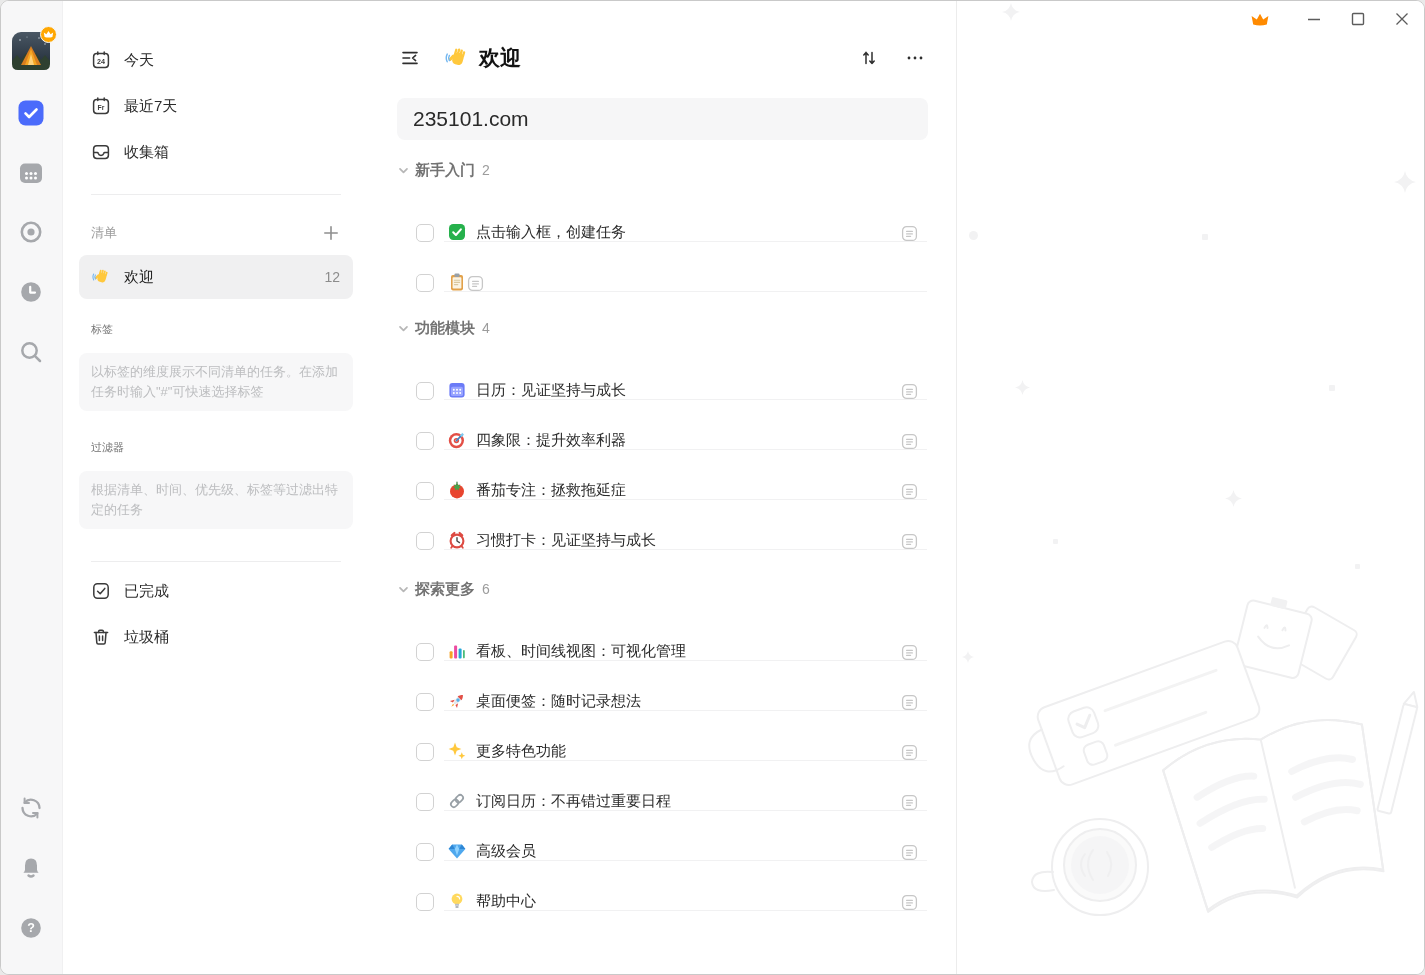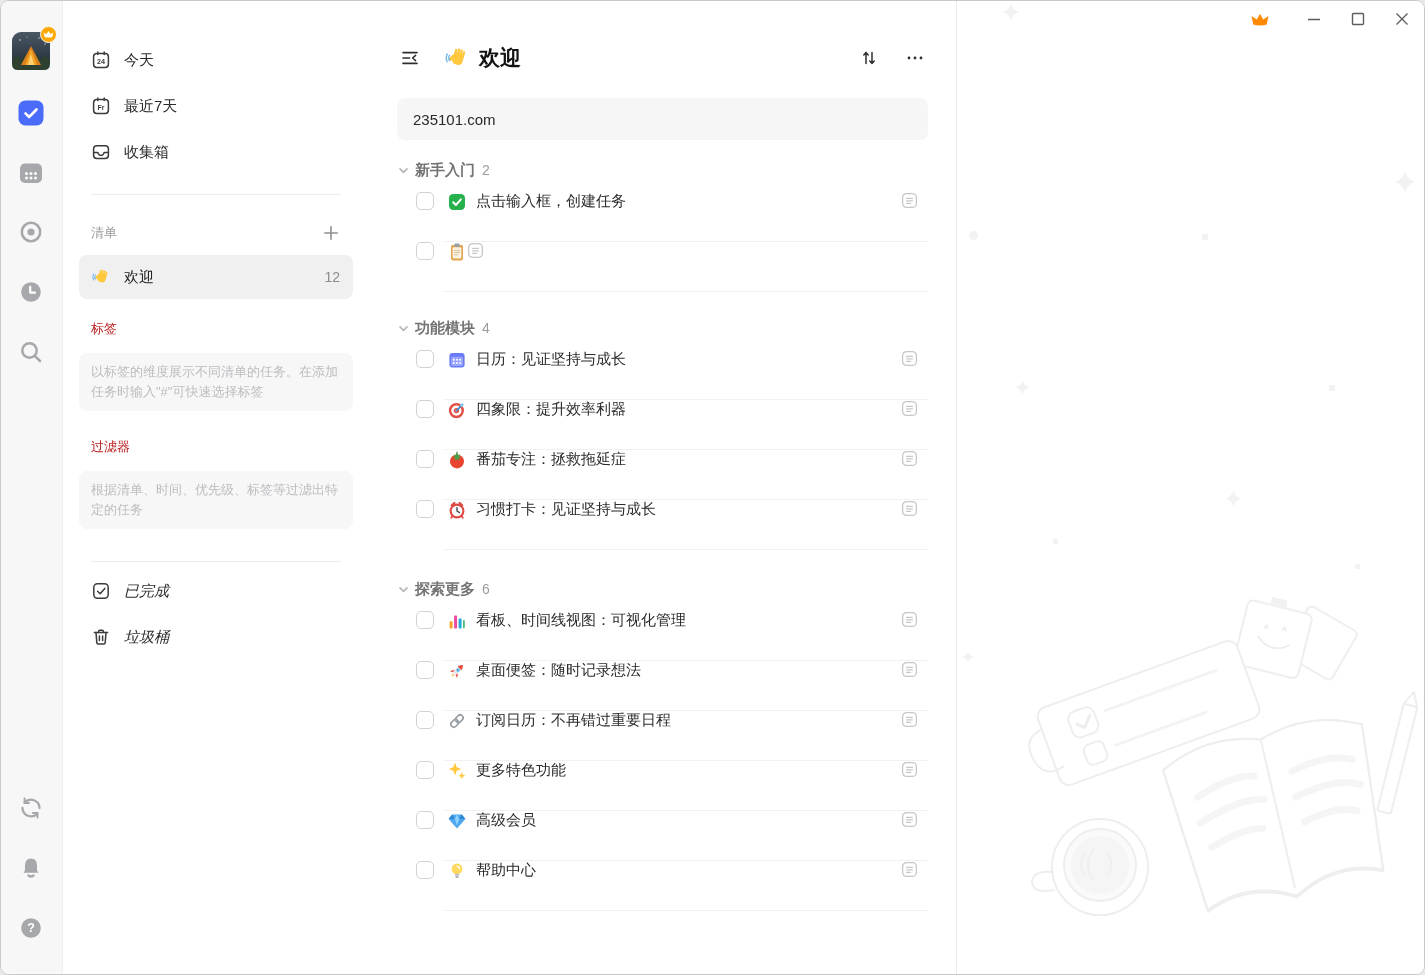--- a/index.html
+++ b/index.html
@@ -21,50 +21,50 @@
   .sidebar { flex:none; width:306px; background:#fff; padding:36px 16px 0; }
   .nav-item, .footer-item { height:46px; display:flex; align-items:center; gap:13px; padding:0 12px;
     border-radius:8px; font-size:15px; color:#2b2b2b; cursor:pointer; }
   .nav-item .nicon, .footer-item .nicon { width:20px; height:20px; flex:none; }
   .nicon svg { width:20px; height:20px; display:block; }
   .sb-divider { height:1px; background:#ededee; margin:19px 12px 0; }
   .sec-row { height:40px; margin-top:18px; display:flex; align-items:center; justify-content:space-between;
     padding:0 12px; color:#9c9c9c; font-size:13px; }
   .sec-row .plus { width:20px; height:20px; cursor:pointer; }
   .sec-label-only { height:40px; margin-top:10px; display:flex; align-items:center; padding:0 12px;
-    color:#b91c1c; font-size:13px; }
+    color:#737373; font-size:11px; }
   .list-item { height:44px; margin-top:2px; display:flex; align-items:center; gap:12px; padding:0 13px;
     border-radius:8px; font-size:15px; color:#222; cursor:pointer; }
   .list-item.selected { background:#f0f0f1; }
   .list-item .cnt { margin-left:auto; color:#8c8c8c; font-size:14px; }
   .emoji-20 { width:20px; height:20px; flex:none; }
   .emoji-20 svg { width:20px; height:20px; display:block; }
   .ph-box { margin-top:4px; background:#f7f7f8; border-radius:8px; padding:9px 12px;
     font-size:13px; line-height:20px; color:#bcbdbf; }
 
   
   .main { flex:1; min-width:0; border-right:1px solid #ececec; display:flex; flex-direction:column; }
   .main-header { margin-top:24px; height:66px; flex:none; display:flex; align-items:center; padding:0 28px; }
   .icon-btn { width:26px; height:26px; display:flex; align-items:center; justify-content:center; cursor:pointer; }
   .icon-btn svg { width:20px; height:20px; display:block; }
   .main-title { display:flex; align-items:center; gap:8px; margin-left:22px; }
   .main-title .t-emoji { width:26px; height:26px; }
   .main-title .t-emoji svg { width:26px; height:26px; display:block; }
   .main-title .t-text { font-size:21px; font-weight:700; color:#121212; }
   .header-right { margin-left:auto; display:flex; align-items:center; gap:20px; }
   .task-input { margin:7px 28px 0; height:42px; flex:none; background:#f6f6f7; border-radius:8px;
-    display:flex; align-items:center; padding:0 16px; font-size:15px; color:#2a2a2a; cursor:text; }
+    display:flex; align-items:center; padding:0 16px; font-size:21px; color:#2a2a2a; cursor:text; }
   .tasklist { overflow:hidden; }
   .section-header { height:44px; display:flex; align-items:center; padding:0 28px; cursor:pointer; }
   .section-header .chev { width:13px; height:13px; margin-right:5px; }
   .section-header .chev svg { width:13px; height:13px; display:block; }
   .section-header .s-title { font-weight:700; font-size:15px; color:#737373; }
   .section-header .s-cnt { color:#9c9c9c; font-size:14px; margin-left:7px; }
   .sh-2 { margin-top:14px; } .sh-3 { margin-top:17px; }
-  .task-row { height:50px; display:flex; align-items:flex-start; padding:0 38px 0 47px; position:relative; cursor:pointer; }
+  .task-row { height:50px; display:flex; align-items:flex-end; padding:0 38px 0 47px; position:relative; cursor:pointer; }
   .task-row::after { content:""; position:absolute; left:75px; right:29px; bottom:0; height:1px; background:#f1f1f2; }
   .task-row .cb { width:18px; height:18px; border:1.6px solid #d2d2d2; border-radius:5px; flex:none; cursor:pointer; }
   .task-row .t-icon { margin-left:13px; }
   .task-row .t-title { margin-left:9px; font-size:15px; color:#2b2b2b; flex:1 1 auto; white-space:nowrap; overflow:hidden; }
   .task-row .note { width:17px; height:17px; flex:none; cursor:pointer; }
   .task-row .note svg { width:17px; height:17px; display:block; }
 
   
   .detail { flex:none; width:467px; position:relative; background:#fff; overflow:hidden; }
   .win-controls { position:absolute; top:5px; right:8px; display:flex; align-items:center; gap:15px; z-index:3; }
@@ -237,21 +237,21 @@
           </span>
                <span>欢迎</span>
                <span class="cnt">12</span>
         </div>
       </div>
     <div class="sec-label-only">标签</div>
     <div class="ph-box">以标签的维度展示不同清单的任务。在添加任务时输入"#"可快速选择标签</div>
     <div class="sec-label-only" style="margin-top:16px;">过滤器</div>
     <div class="ph-box">根据清单、时间、优先级、标签等过滤出特定的任务</div>
     <div class="sb-divider" style="margin-top:32px;"></div>
-    <div id="footerItems" style="margin-top:6px;font-style:italic;">
+    <div id="footerItems" style="margin-top:6px;">
         <div class="footer-item">
           <span class="nicon">
             <svg viewBox="0 0 20 20" fill="none" stroke="#3b3b3b" stroke-width="1.5">
               <rect x="2.8" y="2.8" width="14.4" height="14.4" rx="3.6"></rect>
               <path d="M6.6 10.2 l2.6 2.6 L13.8 7.4" stroke-linecap="round" stroke-linejoin="round"></path>
             </svg>
           </span>
                <span>已完成</span>
         </div>
         <div class="footer-item">
@@ -487,44 +487,44 @@
                  <span class="note">
             <svg viewBox="0 0 17 17" fill="none" stroke="#c7c7c7">
               <rect x="1.6" y="1.6" width="13.8" height="13.8" rx="4" stroke-width="1.3"></rect>
               <path d="M5.6 6.4 h5.8 M5.6 8.9 h5.8 M5.6 11.4 h4" stroke-width="1.2" stroke-linecap="round"></path>
             </svg>
           </span>
         </div>
         <div class="task-row">
           <span class="cb"></span>
                  <span class="t-icon emoji-20">
+            <svg viewBox="0 0 20 20" fill="#FFC83D">
+              <path d="M8 1.6 L9.7 6.3 L14.4 8 L9.7 9.7 L8 14.4 L6.3 9.7 L1.6 8 L6.3 6.3 Z"></path>
+              <path d="M14.8 11.2 l1 2.5 2.5 1 -2.5 1 -1 2.5 -1-2.5 -2.5-1 2.5-1 Z"></path>
+            </svg>
+          </span>
+                 <span class="t-title">更多特色功能</span>
+                 <span class="note">
+            <svg viewBox="0 0 17 17" fill="none" stroke="#c7c7c7">
+              <rect x="1.6" y="1.6" width="13.8" height="13.8" rx="4" stroke-width="1.3"></rect>
+              <path d="M5.6 6.4 h5.8 M5.6 8.9 h5.8 M5.6 11.4 h4" stroke-width="1.2" stroke-linecap="round"></path>
+            </svg>
+          </span>
+        </div>
+        <div class="task-row">
+          <span class="cb"></span>
+                 <span class="t-icon emoji-20">
             <svg viewBox="0 0 20 20">
               <g transform="rotate(-45 10 10)" fill="none" stroke="#98A0A6" stroke-width="1.7">
                 <rect x="2.6" y="7.1" width="8.2" height="5.8" rx="2.9"></rect>
                 <rect x="9.2" y="7.1" width="8.2" height="5.8" rx="2.9"></rect>
               </g>
             </svg>
           </span>
                  <span class="t-title">订阅日历：不再错过重要日程</span>
-                 <span class="note">
-            <svg viewBox="0 0 17 17" fill="none" stroke="#c7c7c7">
-              <rect x="1.6" y="1.6" width="13.8" height="13.8" rx="4" stroke-width="1.3"></rect>
-              <path d="M5.6 6.4 h5.8 M5.6 8.9 h5.8 M5.6 11.4 h4" stroke-width="1.2" stroke-linecap="round"></path>
-            </svg>
-          </span>
-        </div>
-        <div class="task-row">
-          <span class="cb"></span>
-                 <span class="t-icon emoji-20">
-            <svg viewBox="0 0 20 20" fill="#FFC83D">
-              <path d="M8 1.6 L9.7 6.3 L14.4 8 L9.7 9.7 L8 14.4 L6.3 9.7 L1.6 8 L6.3 6.3 Z"></path>
-              <path d="M14.8 11.2 l1 2.5 2.5 1 -2.5 1 -1 2.5 -1-2.5 -2.5-1 2.5-1 Z"></path>
-            </svg>
-          </span>
-                 <span class="t-title">更多特色功能</span>
                  <span class="note">
             <svg viewBox="0 0 17 17" fill="none" stroke="#c7c7c7">
               <rect x="1.6" y="1.6" width="13.8" height="13.8" rx="4" stroke-width="1.3"></rect>
               <path d="M5.6 6.4 h5.8 M5.6 8.9 h5.8 M5.6 11.4 h4" stroke-width="1.2" stroke-linecap="round"></path>
             </svg>
           </span>
         </div>
         <div class="task-row">
           <span class="cb"></span>
                  <span class="t-icon emoji-20">

